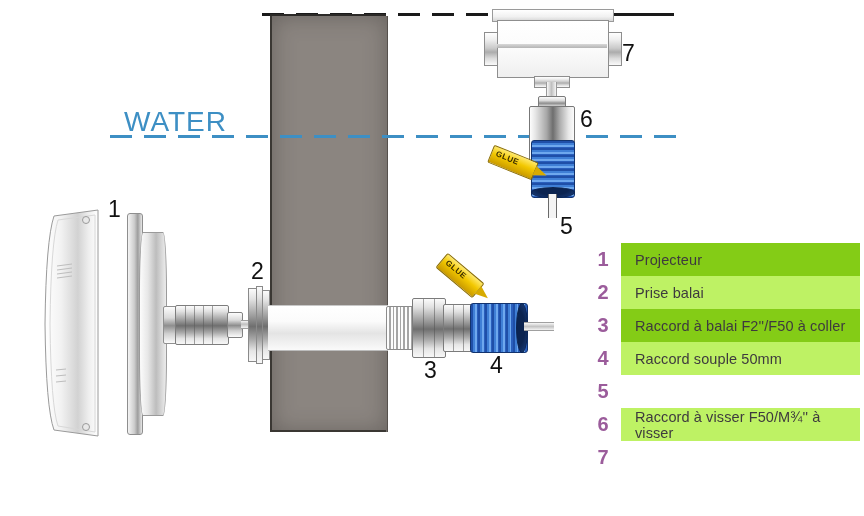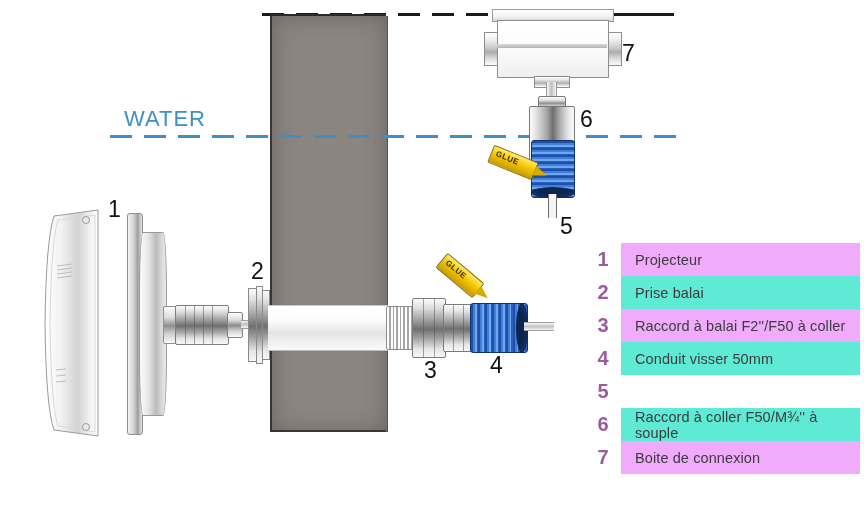--- a/index.html
+++ b/index.html
@@ -9,21 +9,21 @@
   .stage{position:absolute;left:0;top:0;width:864px;height:516px;}
 
   
   .dash-top{position:absolute;left:262px;top:13px;width:402px;height:3px;
     background:repeating-linear-gradient(to right,#1a1a1a 0 22px,transparent 22px 34px);}
   .dash-top2{position:absolute;left:618px;top:13px;width:66px;height:3px;
     background:repeating-linear-gradient(to right,#1a1a1a 0 22px,transparent 22px 34px);}
 
   .water-line{position:absolute;left:110px;top:135px;width:576px;height:3px;
     background:repeating-linear-gradient(to right,#3d8fc4 0 22px,transparent 22px 34px);}
-  .water-label{position:absolute;left:124px;top:106px;font-size:22px;letter-spacing:1px;
+  .water-label{position:absolute;left:124px;top:106px;font-size:28px;letter-spacing:1px;
     color:#3d8fc4;font-family:"Liberation Sans",sans-serif;}
 
   
   .wall{position:absolute;left:270px;top:16px;width:115px;height:416px;
     background:#8b8580;
     background-image:
       radial-gradient(circle at 12% 8%,#b5afa8 0 1.2px,transparent 1.4px),
       radial-gradient(circle at 37% 19%,#6a6560 0 1.3px,transparent 1.5px),
       radial-gradient(circle at 63% 11%,#a8a29b 0 1.1px,transparent 1.3px),
       radial-gradient(circle at 85% 27%,#615c58 0 1.4px,transparent 1.6px),
@@ -160,22 +160,22 @@
     font-family:"Liberation Sans",sans-serif;}
 
   
   .legend{position:absolute;left:585px;top:243px;width:275px;}
   .lrow{display:flex;align-items:center;height:33px;}
   .lnum{width:36px;text-align:center;font-size:20px;font-weight:bold;
         color:#9b5c9b;font-family:"Liberation Sans",sans-serif;flex:0 0 36px;}
   .lcell{flex:1;height:33px;display:flex;align-items:center;padding-left:14px;
         font-size:14.5px;color:#3e3a3e;letter-spacing:.1px;
         font-family:"Liberation Sans",sans-serif;box-sizing:border-box;}
-  .lcell.odd{background:#f0abfc;}
-  .lcell.even{background:#5eead4;}
+  .lcell.odd{background:#84cc16;}
+  .lcell.even{background:#bef264;}
 </style>
 </head>
 <body>
 
 <div class="stage">
 
   <div class="dash-top"></div>
   <div class="dash-top2"></div>
 
   <div class="wall-top"></div>
@@ -281,28 +281,27 @@
     <div class="lrow">
       <div class="lnum">2</div>
       <div class="lcell even">Prise balai</div>
     </div>
     <div class="lrow">
       <div class="lnum">3</div>
       <div class="lcell odd">Raccord à balai F2''/F50 à coller</div>
     </div>
     <div class="lrow">
       <div class="lnum">4</div>
-      <div class="lcell even">Conduit visser 50mm</div>
+      <div class="lcell even">Raccord souple 50mm</div>
     </div>
     <div class="lrow">
       <div class="lnum">5</div>
     </div>
     <div class="lrow">
       <div class="lnum">6</div>
-      <div class="lcell even">Raccord à coller F50/M¾'' à souple</div>
+      <div class="lcell even">Raccord à visser F50/M¾'' à visser</div>
     </div>
     <div class="lrow">
       <div class="lnum">7</div>
-      <div class="lcell odd">Boite de connexion</div>
     </div>
   </div>
 
 </div>
 
 </body></html>

